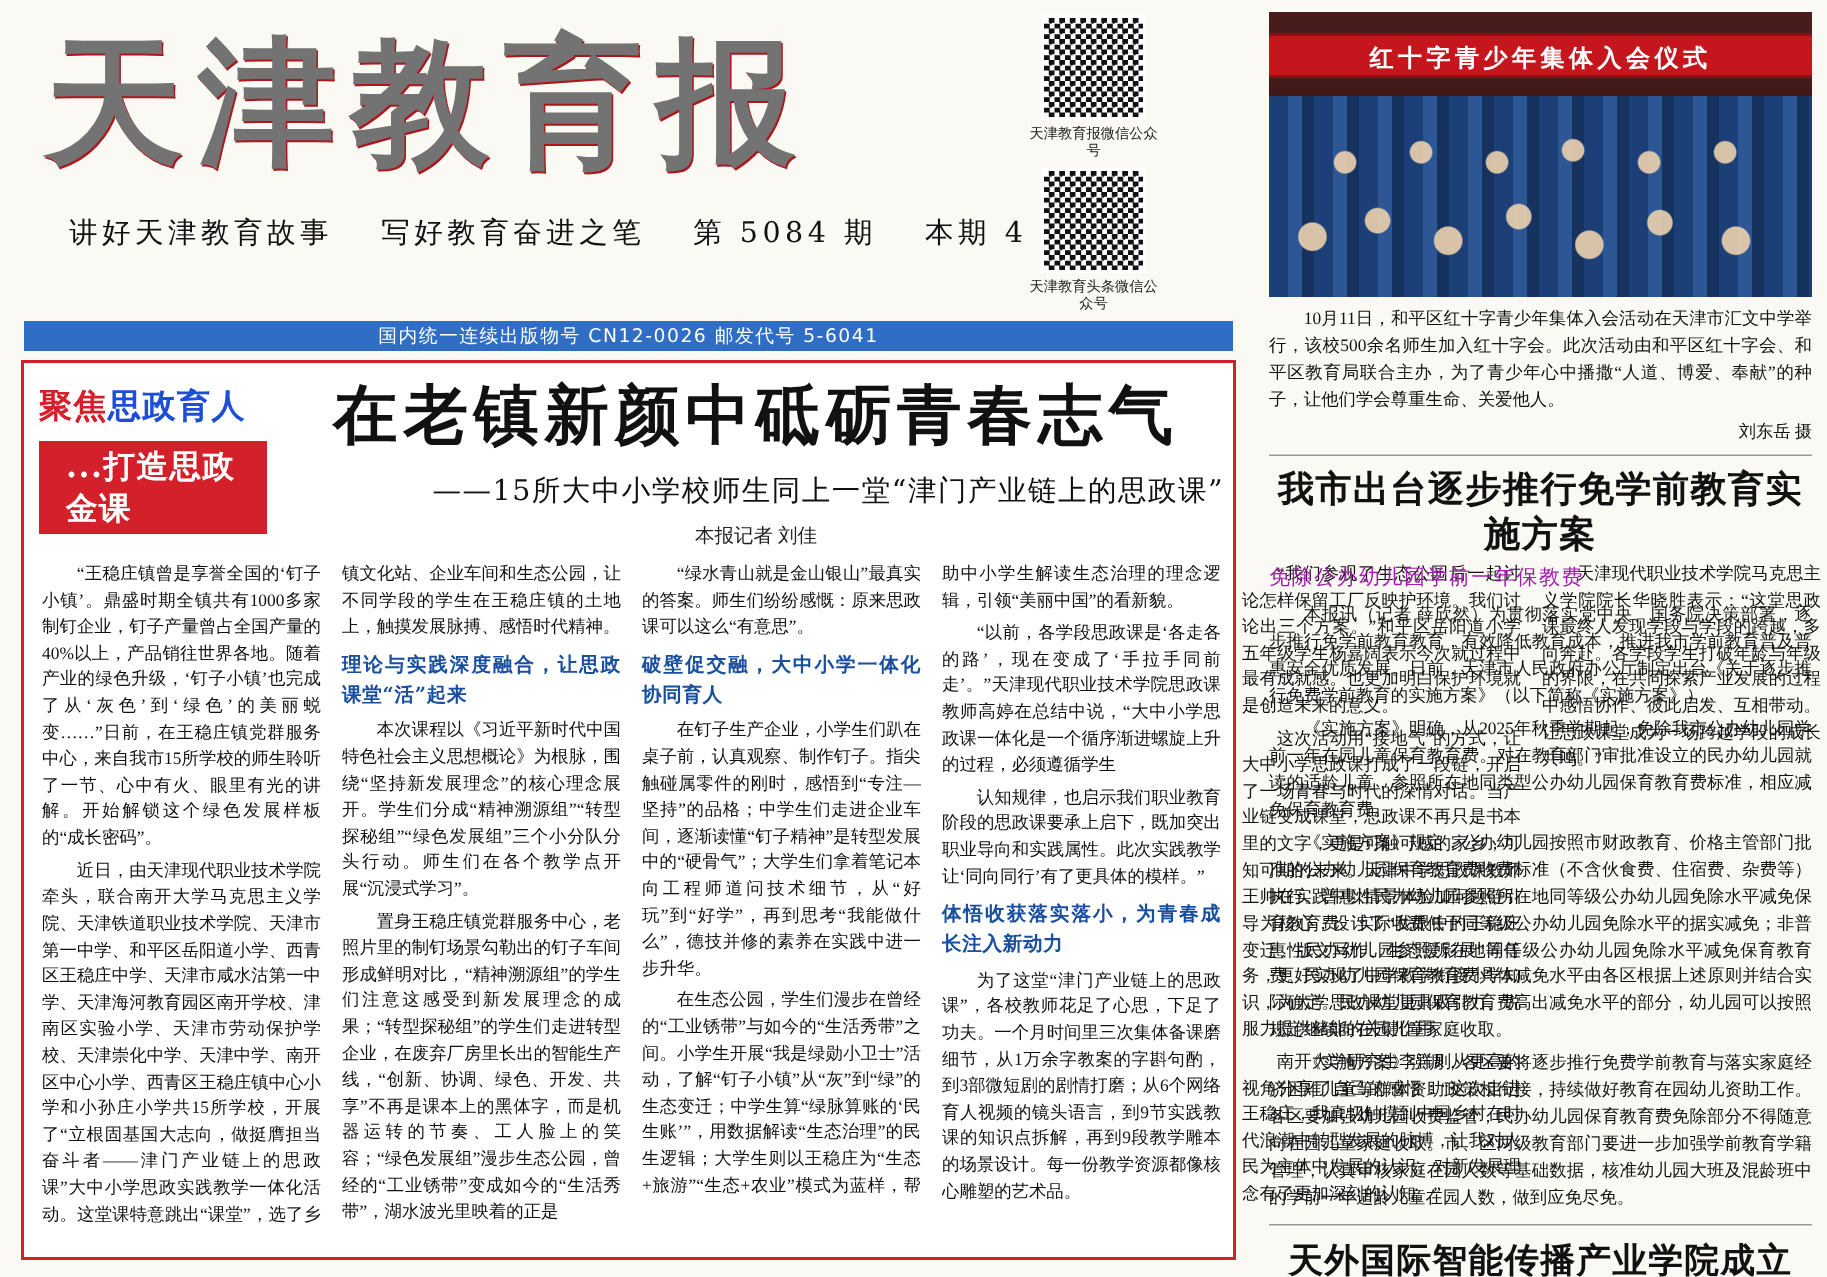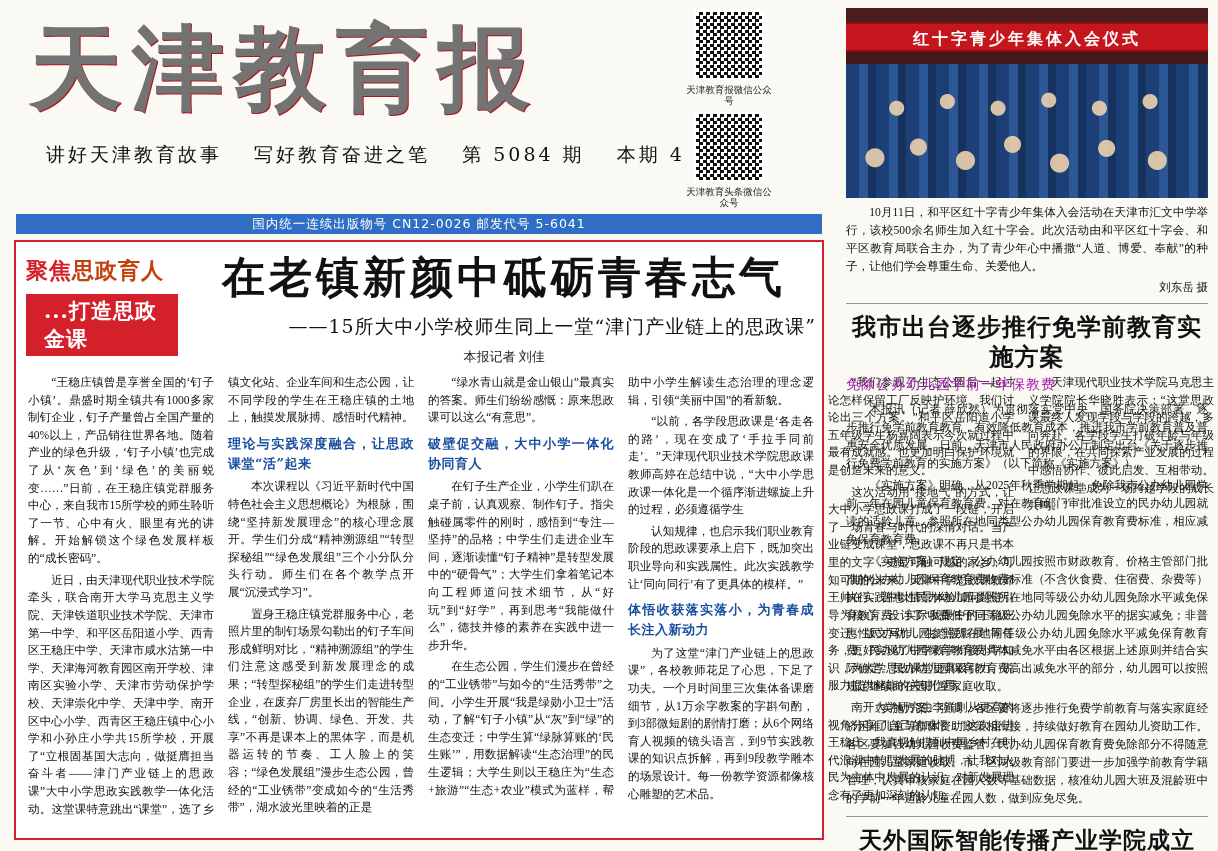--- a/index.html
+++ b/index.html
@@ -58,21 +58,21 @@
   
   .main-box {
     position:absolute; left:14px; top:240px; width:810px; height:600px;
     border:2px solid #d4202a; background:#fff;
   }
   .focus-badge { position:absolute; left:10px; top:14px; width:152px; }
   .focus-line1 {
     font-family:"DejaVu Serif", serif;
     font-size:22px; font-weight:700; color:#d4202a; letter-spacing:1px;
   }
-  .focus-line1 .blk { color:#c2410c; }
+  .focus-line1 .blk { color:#1d4ed8; }
   .focus-line2 {
     margin-top:8px; background:#d4202a; color:#fff; font-size:21px; font-weight:700;
     padding:3px 18px; letter-spacing:1px; font-family:"DejaVu Serif", serif;
     display:inline-block;
   }
   .headline {
     position:absolute; left:176px; top:10px; width:624px;
     text-align:center;
     font-family:"DejaVu Serif", serif;
     font-weight:700; font-size:43px; letter-spacing:4px; color:#111;

